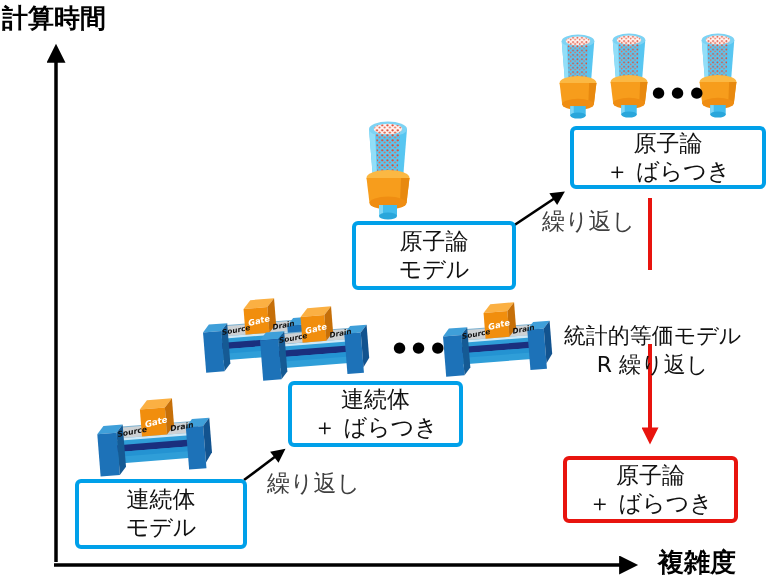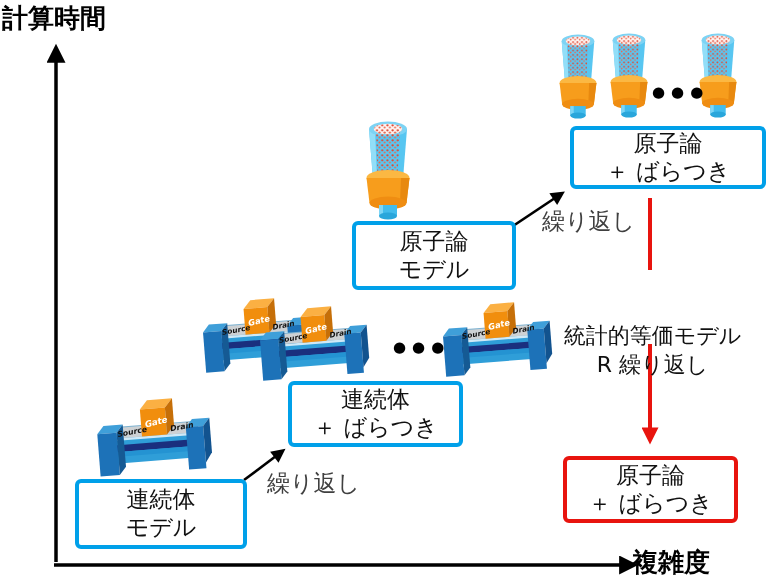--- a/index.html
+++ b/index.html
@@ -60,21 +60,21 @@
     </defs>
   </svg>
 
   <svg class="abs" style="left:38px;top:34px;" width="36" height="535">
     <line x1="18" y1="528" x2="18" y2="26" style="stroke:var(--arrow-black,#000);stroke-width:3.5" marker-end="url(#ah-axis)"></line>
   </svg>
   <svg class="abs" style="left:44px;top:548px;" width="612" height="34">
     <line x1="10" y1="17" x2="578" y2="17" style="stroke:var(--arrow-black,#000);stroke-width:3.5" marker-end="url(#ah-axis)"></line>
   </svg>
   <div class="abs axis-label" style="left:2px;top:1px;">計算時間</div>
-  <div class="abs axis-label" style="left:632px;top:545px;">複雑度</div>
+  <div class="abs axis-label" style="left:658px;top:545px;">複雑度</div>
 
   <svg class="abs" style="left:90px;top:397px;" viewBox="0 0 132 86" width="128" height="83">
     <g transform="rotate(-4.5 66 46)">
       <polygon points="24,40 108,40 118,28 34,28" fill="#7fb3d1"></polygon>
       <rect x="22" y="40" width="88" height="26" fill="#2f9ed8"></rect>
       <rect x="22" y="40" width="88" height="2.5" fill="#cfe9f7"></rect>
       <rect x="22" y="47" width="88" height="7" fill="#1a2f7e"></rect>
       <rect x="22" y="54" width="88" height="5" fill="#2493d2"></rect>
       <polygon points="27,40 58,40 66,29 35,29" fill="#cdd1d4"></polygon>
       <polygon points="71,40 102,40 110,29 79,29" fill="#cdd1d4"></polygon>

